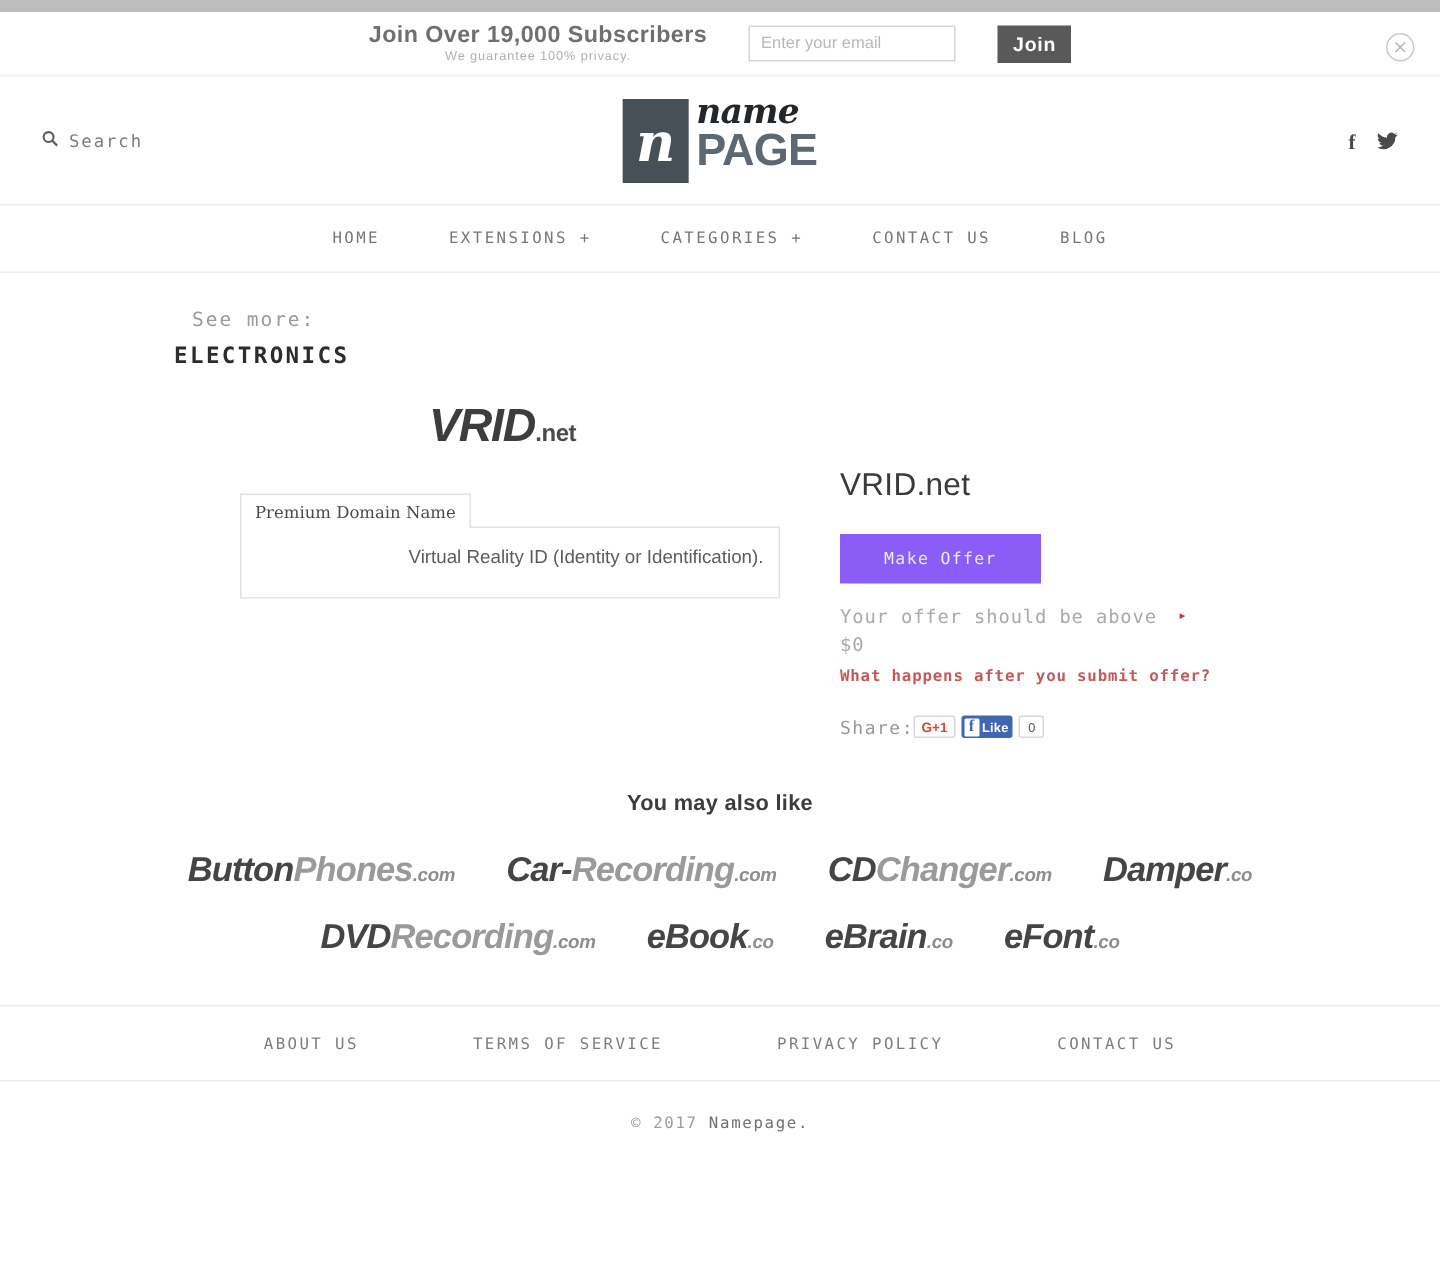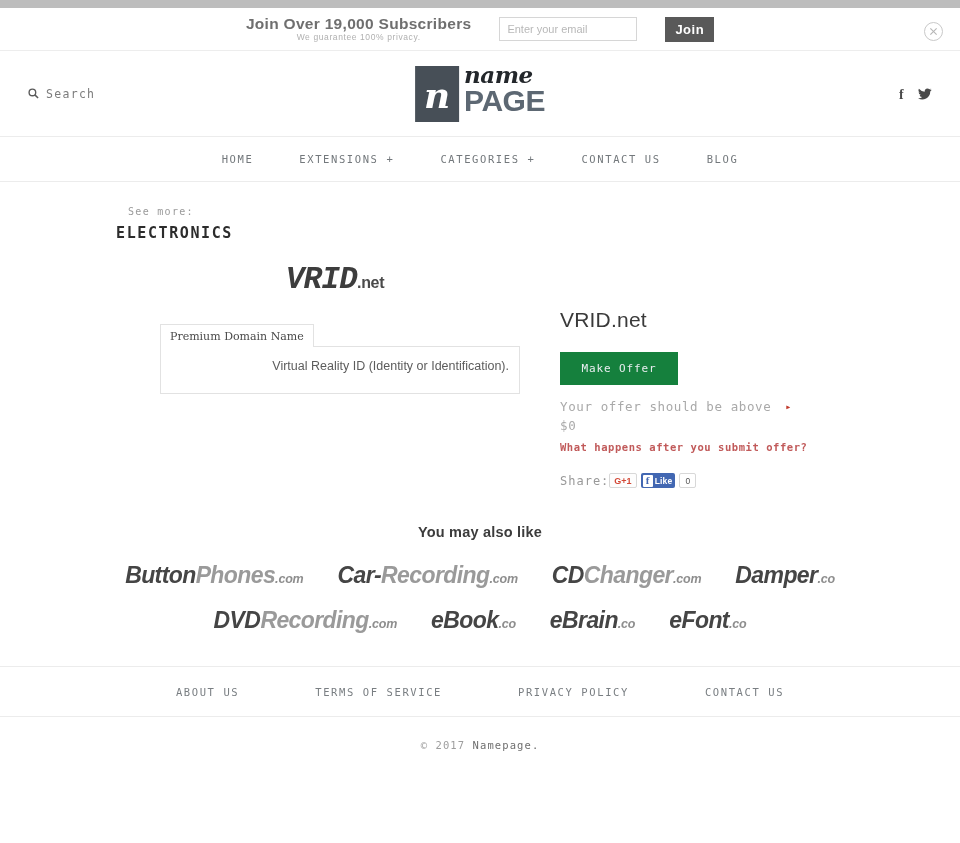--- a/index.html
+++ b/index.html
@@ -168,21 +168,21 @@
     white-space: nowrap;
   }
 
   
   .content { position: relative; background: #fff; }
 
   .seemore {
     padding: 24px 0 0 128px;
   }
   .seemore-label {
-    font-size: 10px;
+    font-size: 13px;
     color: #9a9a9a;
     letter-spacing: 1.3px;
     font-family: "DejaVu Sans Mono", monospace;
   }
   .seemore-cat {
     font-size: 15px;
     font-weight: bold;
     color: #2c2c2c;
     letter-spacing: 1.6px;
     margin-top: 7px;
@@ -197,21 +197,21 @@
   }
   .product-left { width: 540px; padding-left: 160px; }
   .product-right { padding-left: 20px; padding-top: 46px; }
 
   .big-logo {
     text-align: center;
     margin-left: -30px;
     margin-bottom: 27px;
   }
   .big-logo .dn-main {
-    font-family: Liberation Mono, monospace;
+    font-family: Liberation Sans, sans-serif;
     font-weight: bold;
     font-style: italic;
     font-size: 31px;
     color: #3d3d3d;
     letter-spacing: -0.8px;
   }
   .big-logo .dn-tld {
     font-family: "Liberation Sans", sans-serif;
     font-weight: bold;
     font-size: 16px;
@@ -245,22 +245,22 @@
   }
 
   .prod-title {
     font-size: 21px;
     color: #3a3a3a;
     letter-spacing: 0.2px;
     margin: 0 0 20px 0;
     font-weight: normal;
   }
   .make-offer {
-    width: 118px; height: 33px;
-    background: #15803d;
+    width: 134px; height: 33px;
+    background: #8b5cf6;
     color: #e9edf0;
     border: none;
     font-size: 11px;
     letter-spacing: 0.9px;
     cursor: pointer;
     font-family: "DejaVu Sans Mono", monospace;
     display: block;
   }
   .offer-note {
     margin-top: 14px;

